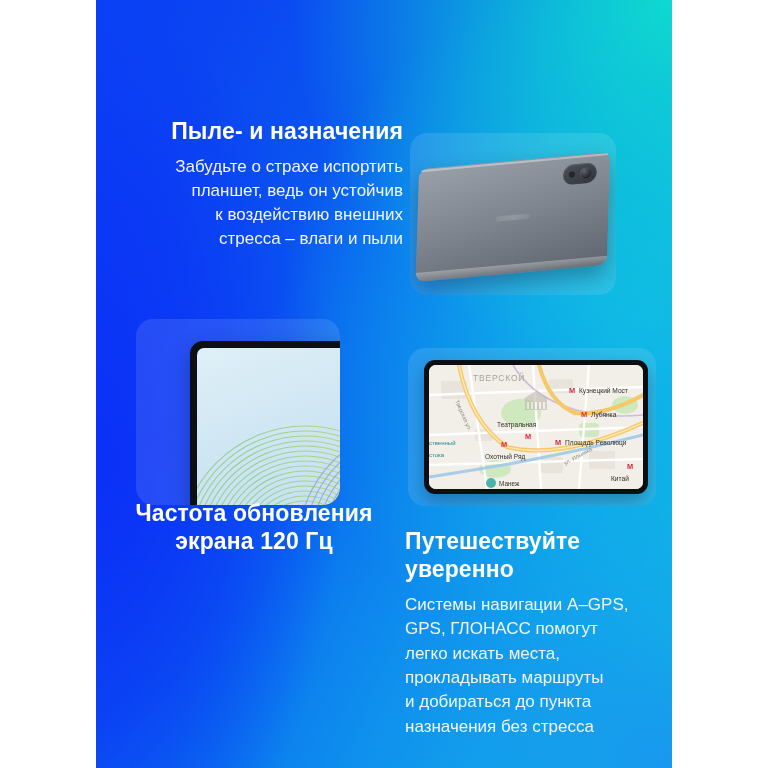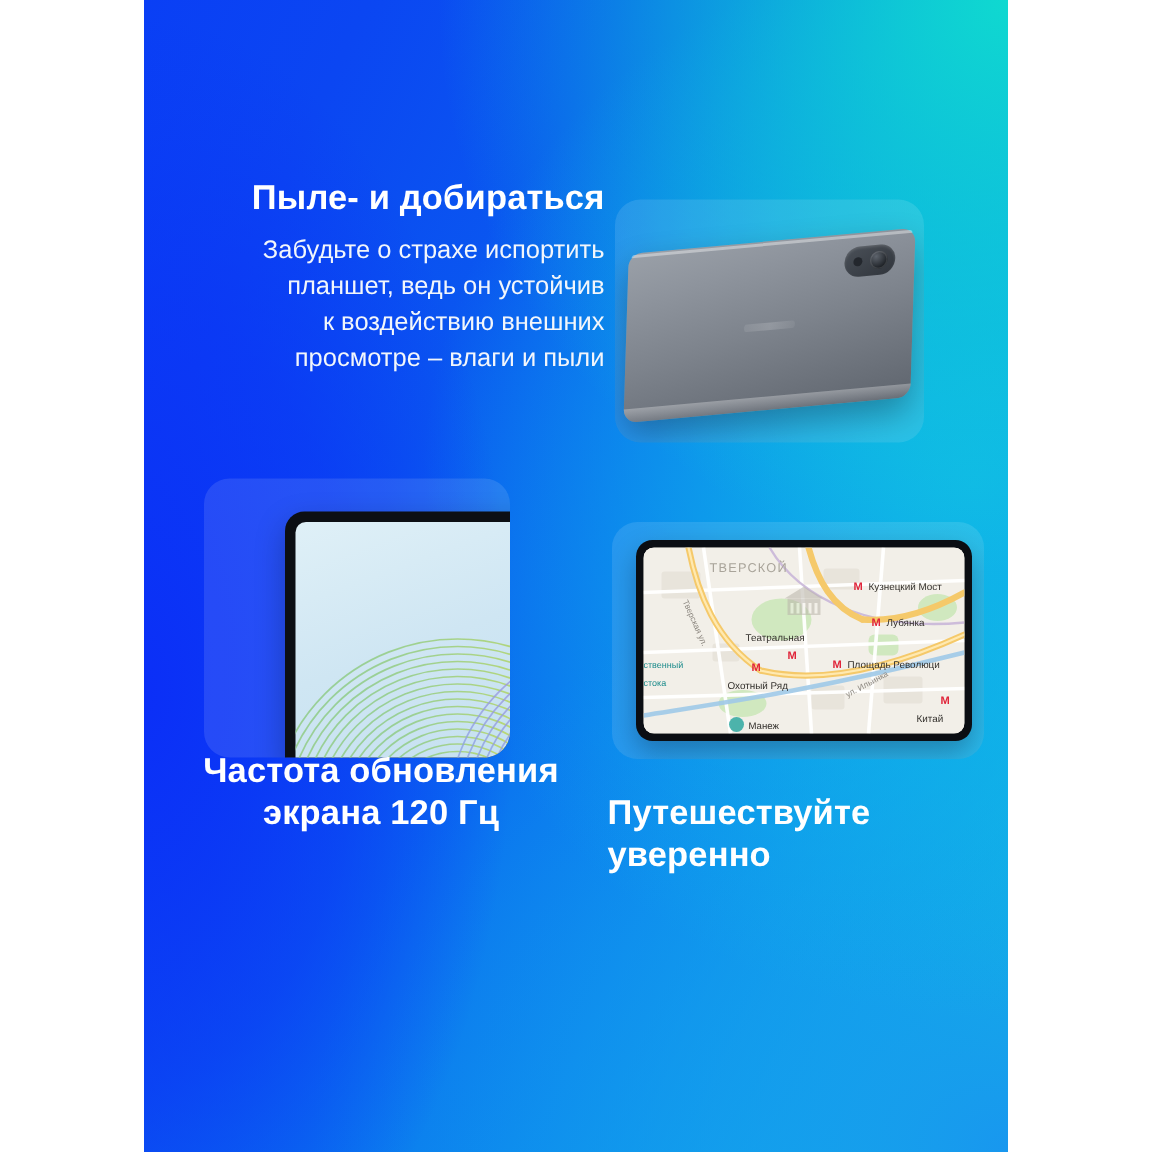--- a/index.html
+++ b/index.html
@@ -374,31 +374,37 @@
             <g>
               <circle cx="62" cy="118" r="5" fill="#2fa8a0" opacity="0.85"></circle>
               <text x="70" y="121" font-size="6.4" fill="#33302c">Манеж</text>
             </g>
           </svg>
         </div>
       </div>
     </div>
 
     <div class="tblock" id="text-dust" style="left:37px; top:118px;">
-      <h2>Пыле- и добираться</h2>
+      <h2>Пыле- и назначения</h2>
       <p>Забудьте о страхе испортить
 планшет, ведь он устойчив
 к воздействию внешних
-просмотре – влаги и пыли</p>
+стресса – влаги и пыли</p>
     </div>
 
     <div class="tblock" id="text-rate" style="left:32px; top:500px;">
       <h2>Частота обновления
 экрана 120 Гц</h2>
     </div>
 
     <div class="tblock" id="text-nav" style="left:309px; top:528px;">
       <h2>Путешествуйте
 уверенно</h2>
+      <p>Системы навигации A–GPS,
+GPS, ГЛОНАСС помогут
+легко искать места,
+прокладывать маршруты
+и добираться до пункта
+назначения без стресса</p>
     </div>
 
   </div>
 </div>
 
 </body></html>

